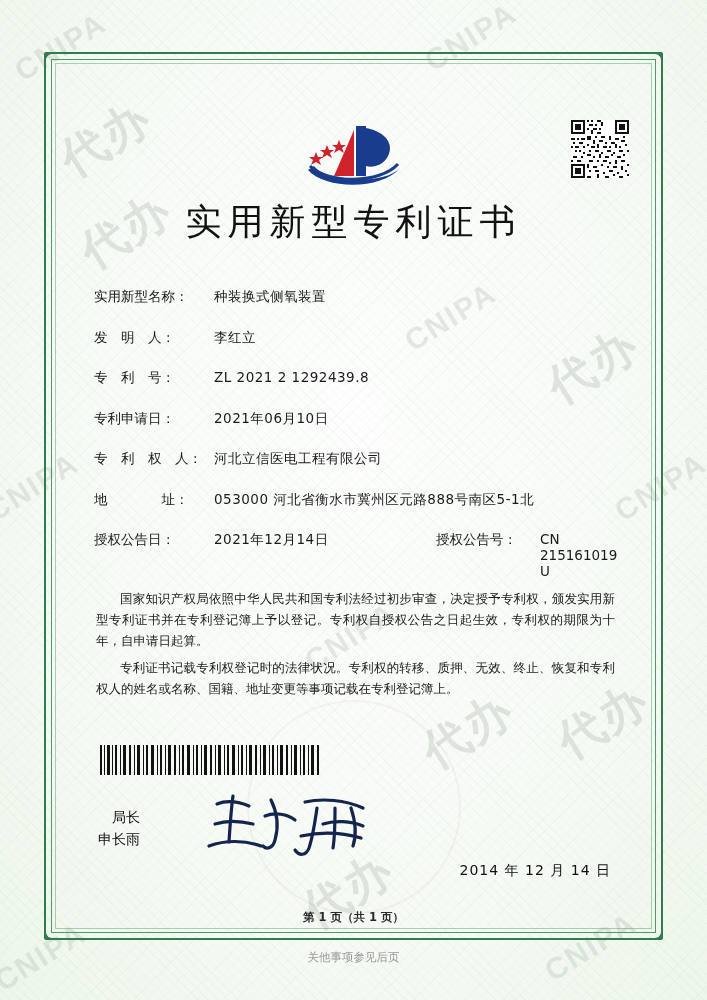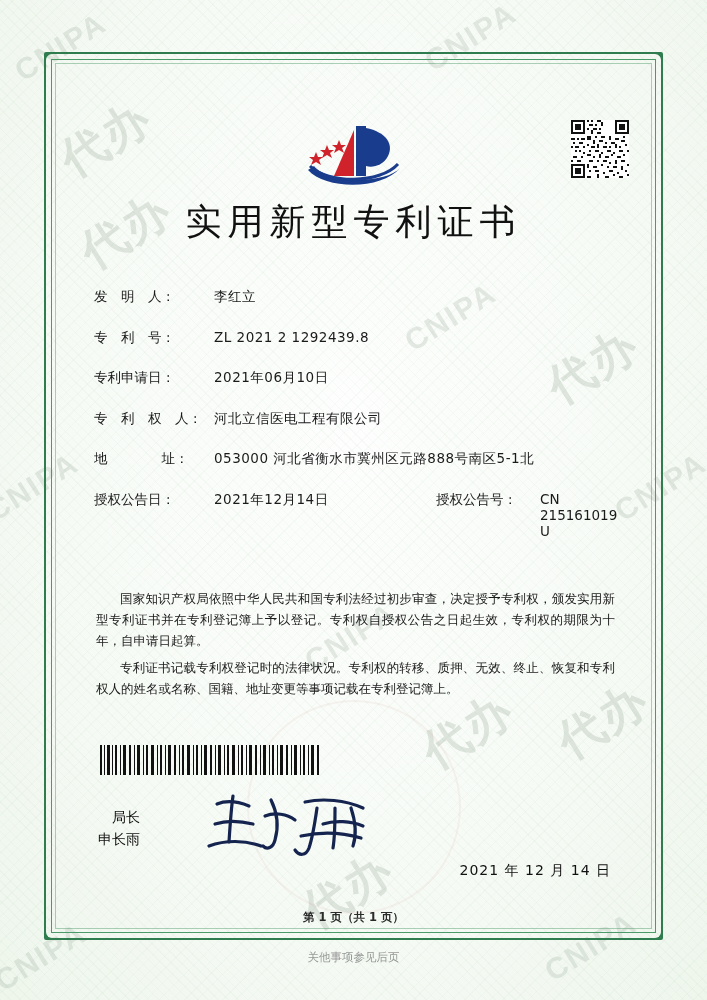--- a/index.html
+++ b/index.html
@@ -306,20 +306,24 @@
         <polygon points="33,25 35,30 40,30 36,33 38,38 33,35 28,38 30,33 26,30 31,30"></polygon>
         <polygon points="45,20 47,25 52,25 48,28 50,33 45,30 40,33 42,28 38,25 43,25"></polygon>
       </g>
     </svg>
   </div>
 
   <div class="title">实用新型专利证书</div>
 
   <div class="fields">
     <div class="frow">
+      <div class="flabel">实用新型名称：</div>
+      <div class="fval">种装换式侧氧装置</div>
+    </div>
+    <div class="frow">
       <div class="flabel">发　明　人：</div>
       <div class="fval">李红立</div>
     </div>
     <div class="frow">
       <div class="flabel">专　利　号：</div>
       <div class="fval">ZL 2021 2 1292439.8</div>
     </div>
     <div class="frow">
       <div class="flabel">专利申请日：</div>
       <div class="fval">2021年06月10日</div>
@@ -420,17 +424,17 @@
         <path d="M100 12 C118 8 140 10 158 18"></path>
         <path d="M112 18 C110 32 108 46 104 58 C101 66 94 66 90 60"></path>
         <path d="M130 18 C130 32 130 46 128 58"></path>
         <path d="M118 34 C130 30 146 31 158 36"></path>
         <path d="M146 18 C150 30 152 44 148 56"></path>
         <path d="M96 46 C114 42 136 42 156 48"></path>
       </g>
     </svg>
   </div>
 
-  <div class="issue-date">2021 年 12 月 14 日</div>
+  <div class="issue-date">2014 年 12 月 14 日</div>
 
   <div class="page-foot">第 1 页（共 1 页）</div>
   <div class="note">关他事项参见后页</div>
 </div>
 
 </body></html>

